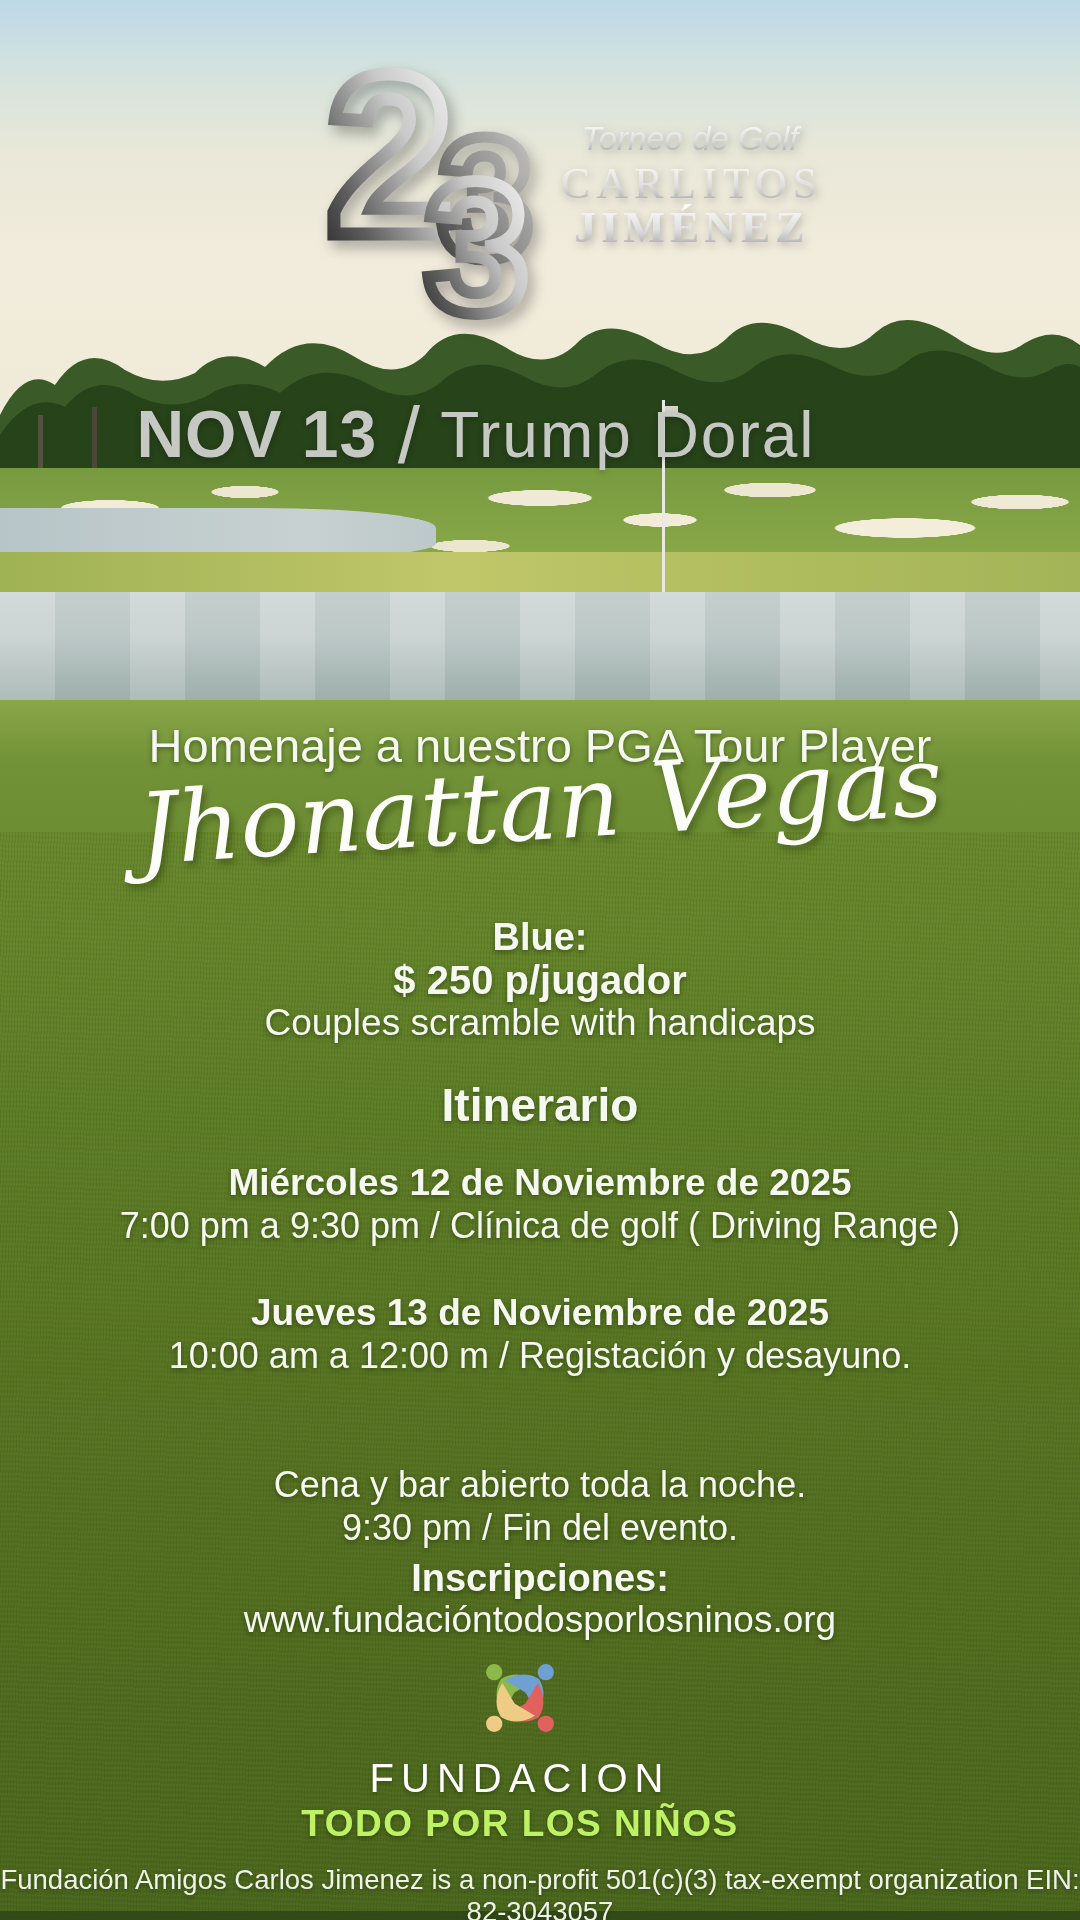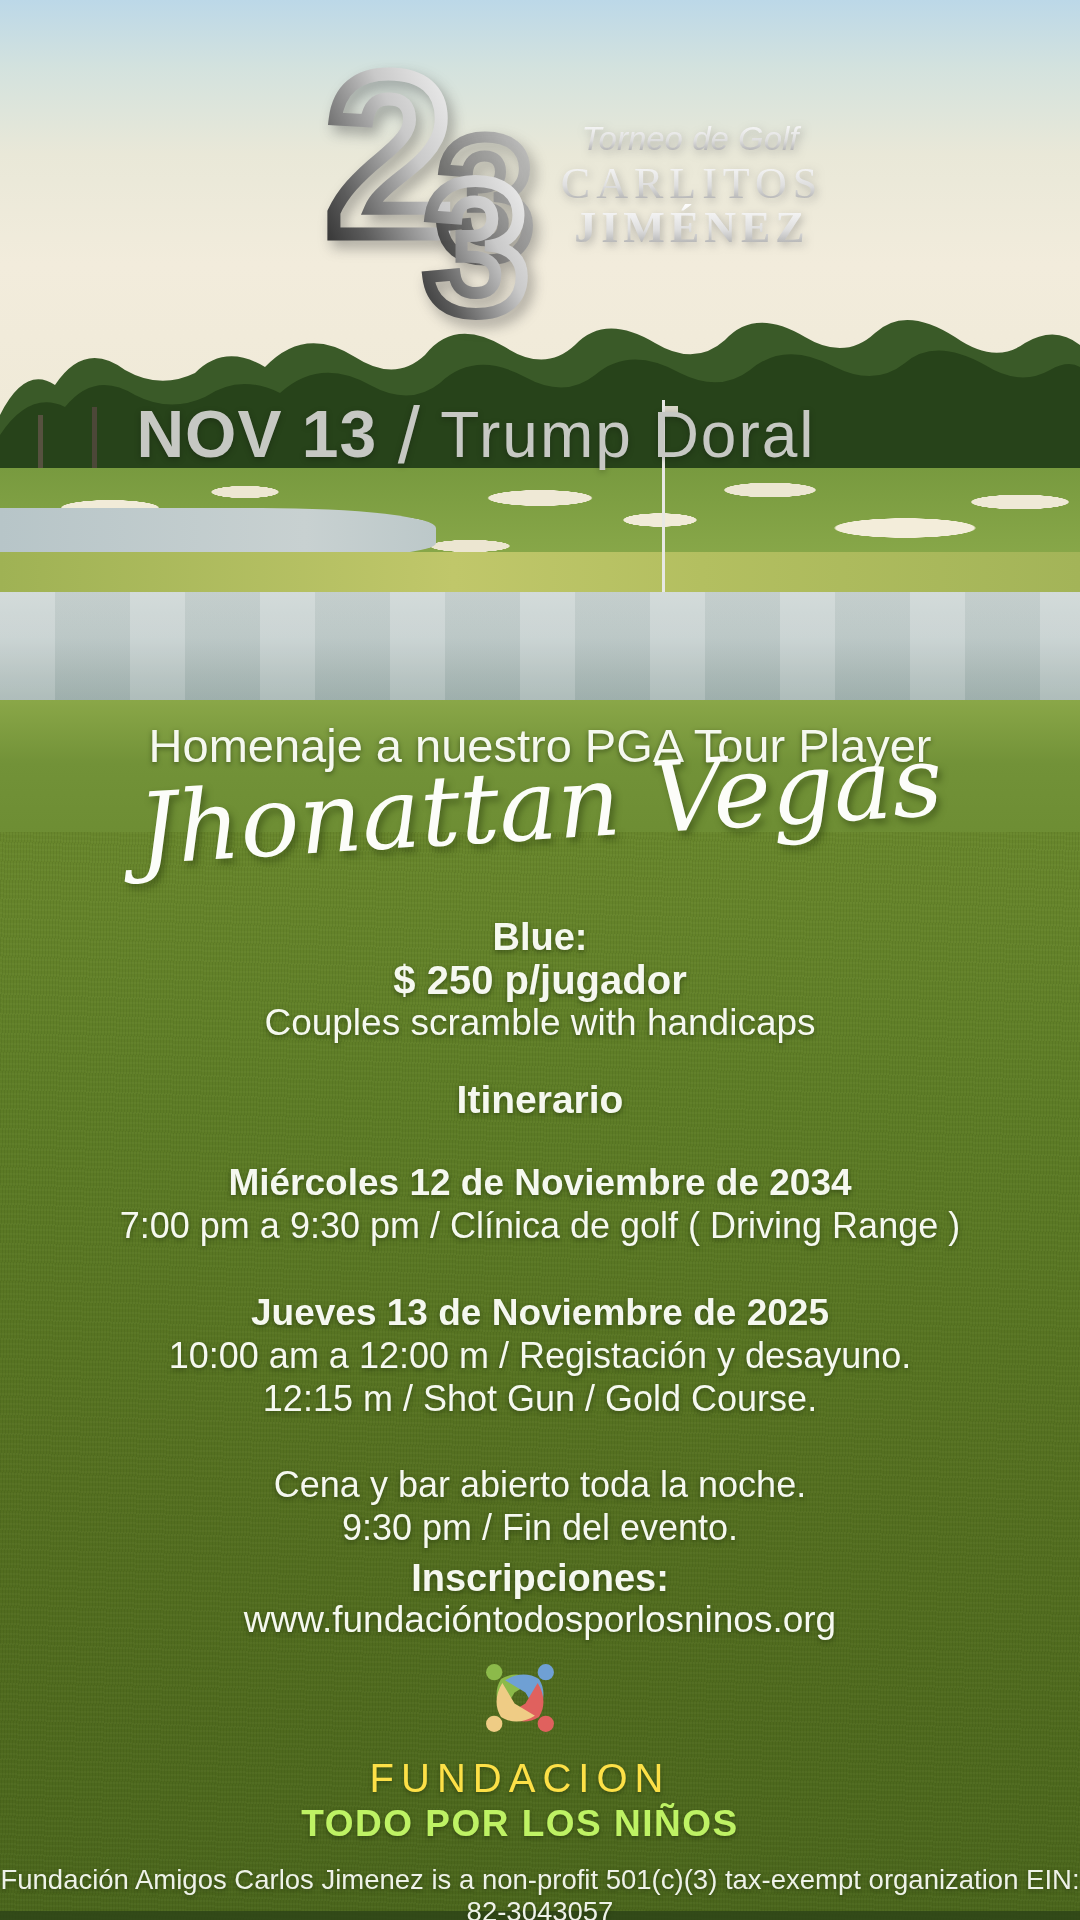--- a/index.html
+++ b/index.html
@@ -55,32 +55,32 @@
   
   .line{position:absolute;left:0;width:1080px;text-align:center;color:#f5f8ef;
     font-size:36px;text-shadow:0 2px 5px rgba(28,44,8,.55);}
   .bold{font-weight:bold;}
   .tribute-heading{top:718px;font-size:47px;}
   .player-name{top:748px;font-size:98px;font-family:"DejaVu Serif",serif;font-style:italic;
     transform:rotate(-3.5deg);color:#fcfdf9;text-shadow:3px 5px 7px rgba(45,65,15,.55);}
   .cost-label{top:916px;font-size:38px;}
   .cost-price{top:958px;font-size:40px;}
   .cost-note{top:1002px;font-size:37px;}
-  .itinerary-title{top:1078px;font-size:39px;}
+  .itinerary-title{top:1078px;font-size:46px;}
   .d1-heading{top:1162px;font-size:37px;}
   .d1-line1{top:1205px;}
   .d2-heading{top:1292px;font-size:37px;}
   .d2-line1{top:1335px;} .d2-line2{top:1378px;} .d2-line3{top:1421px;}
   .d2-line4{top:1464px;} .d2-line5{top:1507px;}
   .insc-label{top:1557px;font-size:38px;}
   .insc-url{top:1599px;font-size:37px;}
   
   .foundation{position:absolute;left:0;top:1650px;width:1040px;text-align:center;}
   .pinwheel{display:block;margin:0 auto;}
-  .fundacion-1{margin-top:10px;font-size:40px;letter-spacing:7px;color:#fde047;
+  .fundacion-1{margin-top:10px;font-size:40px;letter-spacing:7px;color:#ffffff;
     text-shadow:0 2px 4px rgba(28,44,8,.5);}
   .fundacion-2{margin-top:2px;font-size:37px;font-weight:bold;letter-spacing:1.5px;color:#bef264;
     text-shadow:0 2px 4px rgba(28,44,8,.5);}
   .footer-text{top:1864px;font-size:27.5px;color:#eef2e8;text-shadow:0 2px 4px rgba(28,44,8,.5);}
 </style>
 </head>
 <body>
 
 <div id="poster">
 
@@ -151,26 +151,25 @@
 
   <div class="line tribute-heading">Homenaje a nuestro PGA Tour Player</div>
   <div class="line player-name">Jhonattan Vegas</div>
 
   <div class="line bold cost-label">Blue:</div>
   <div class="line bold cost-price">$ 250 p/jugador</div>
   <div class="line cost-note">Couples scramble with handicaps</div>
 
   <div class="line bold itinerary-title">Itinerario</div>
 
-  <div class="line bold d1-heading">Miércoles 12 de Noviembre de 2034</div>
+  <div class="line bold d1-heading">Miércoles 12 de Noviembre de 2025</div>
   <div class="line d1-line1">7:00 pm a 9:30 pm / Clínica de golf ( Driving Range )</div>
 
   <div class="line bold d2-heading">Jueves 13 de Noviembre de 2025</div>
   <div class="line d2-line1">10:00 am a 12:00 m / Registación y desayuno.</div>
-  <div class="line d2-line2">12:15 m / Shot Gun / Gold Course.</div>
   <div class="line d2-line4">Cena y bar abierto toda la noche.</div>
   <div class="line d2-line5">9:30 pm / Fin del evento.</div>
 
   <div class="line insc-url">www.fundacióntodosporlosninos.org</div>
   <div class="line bold insc-label">Inscripciones:</div>
 
   <div class="foundation">
     <svg class="pinwheel" width="96" height="96" viewBox="0 0 100 100">
       <defs>
         <g id="personShape">

